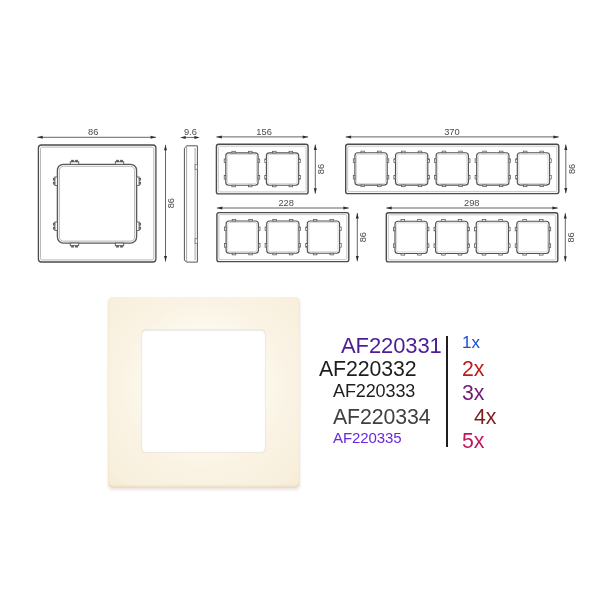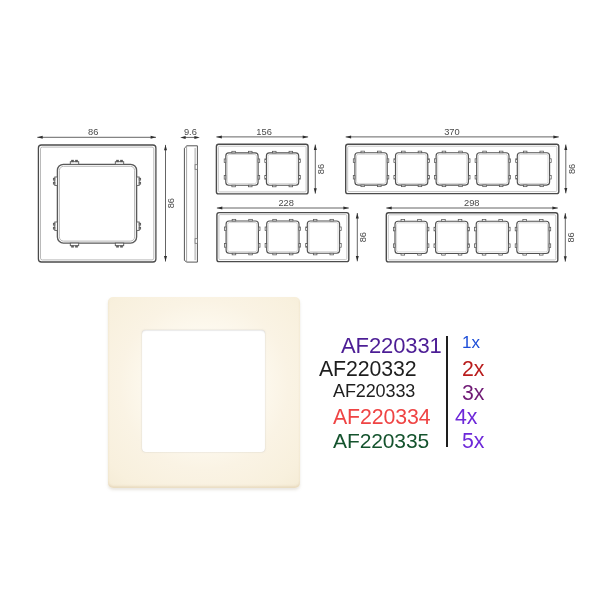--- a/index.html
+++ b/index.html
@@ -201,27 +201,27 @@
 
 <div style="position:absolute;left:141.7px;top:330px;width:123.3px;height:122px;border-radius:4px;background:#ffffff;
 box-shadow:0 0 1.5px rgba(150,150,150,0.5), inset 0 1px 1px rgba(170,170,170,0.25)"></div>
 
 <div style="position:absolute;left:341px;top:333.0px;font-size:22px;color:#4c1d95;letter-spacing:-0.1px">AF220331</div>
 
 <div style="position:absolute;left:319px;top:357.1px;font-size:21.3px;color:#1e1e1e;letter-spacing:-0.1px">AF220332</div>
 
 <div style="position:absolute;left:333px;top:381.2px;font-size:18px;color:#1e1e1e;letter-spacing:-0.1px">AF220333</div>
 
-<div style="position:absolute;left:333px;top:405.3px;font-size:21.3px;color:#ef4444;letter-spacing:-0.1px">AF220334</div>
-
-<div style="position:absolute;left:333px;top:429.4px;font-size:21px;color:#14532d;letter-spacing:-0.1px">AF220335</div>
+<div style="position:absolute;left:333px;top:405.3px;font-size:21.3px;color:#404040;letter-spacing:-0.1px">AF220334</div>
+
+<div style="position:absolute;left:333px;top:429.4px;font-size:15px;color:#6d28d9;letter-spacing:-0.1px">AF220335</div>
 
 <div style="position:absolute;left:445.5px;top:336px;width:2px;height:111px;background:#1e1e1e"></div>
 
 <div style="position:absolute;left:462px;top:333.0px;font-size:17px;color:#1d4ed8">1x</div>
 
 <div style="position:absolute;left:462px;top:357.1px;font-size:21.3px;color:#b91c1c">2x</div>
 
 <div style="position:absolute;left:462px;top:381.2px;font-size:21.3px;color:#701a75">3x</div>
 
-<div style="position:absolute;left:455px;top:405.3px;font-size:21.3px;color:#6d28d9">4x</div>
-
-<div style="position:absolute;left:462px;top:429.4px;font-size:21.3px;color:#6d28d9">5x</div>
+<div style="position:absolute;left:474px;top:405.3px;font-size:21.3px;color:#7f1d1d">4x</div>
+
+<div style="position:absolute;left:462px;top:429.4px;font-size:21.3px;color:#be185d">5x</div>
 
 </body></html>

